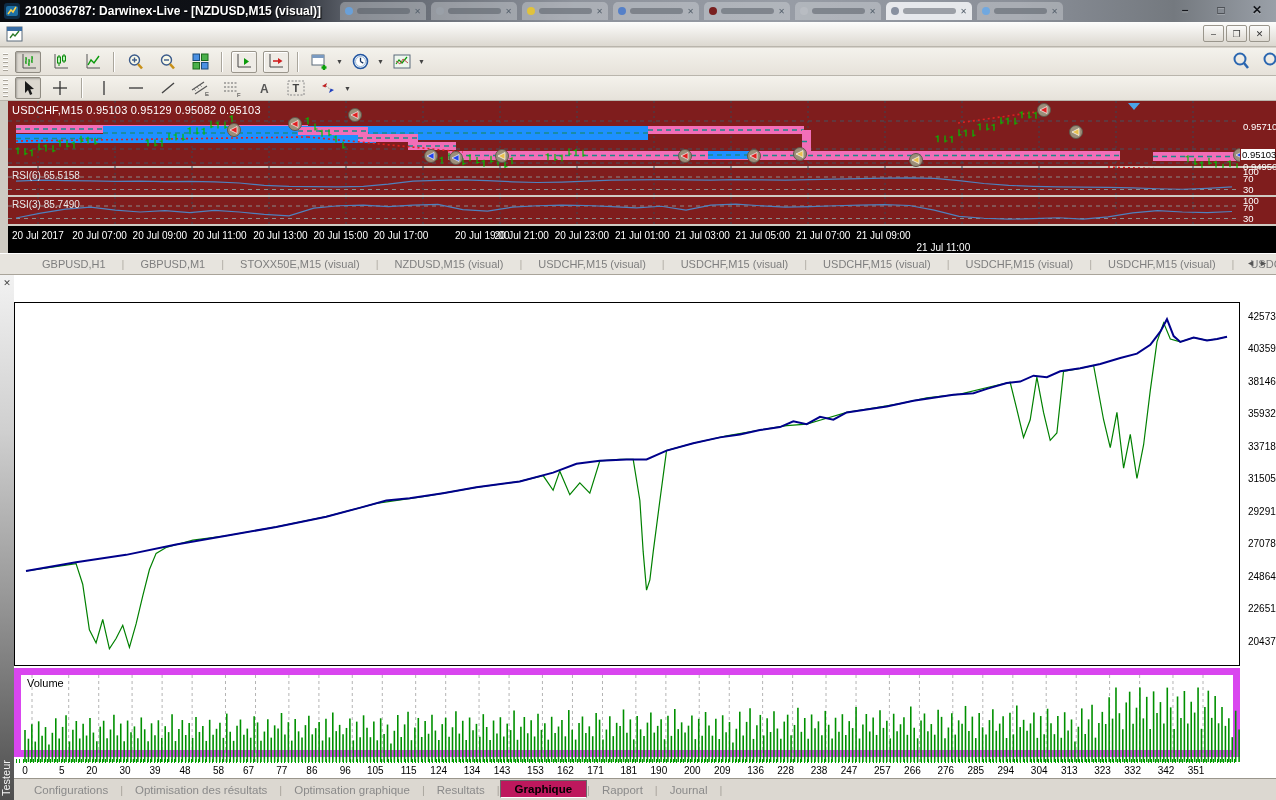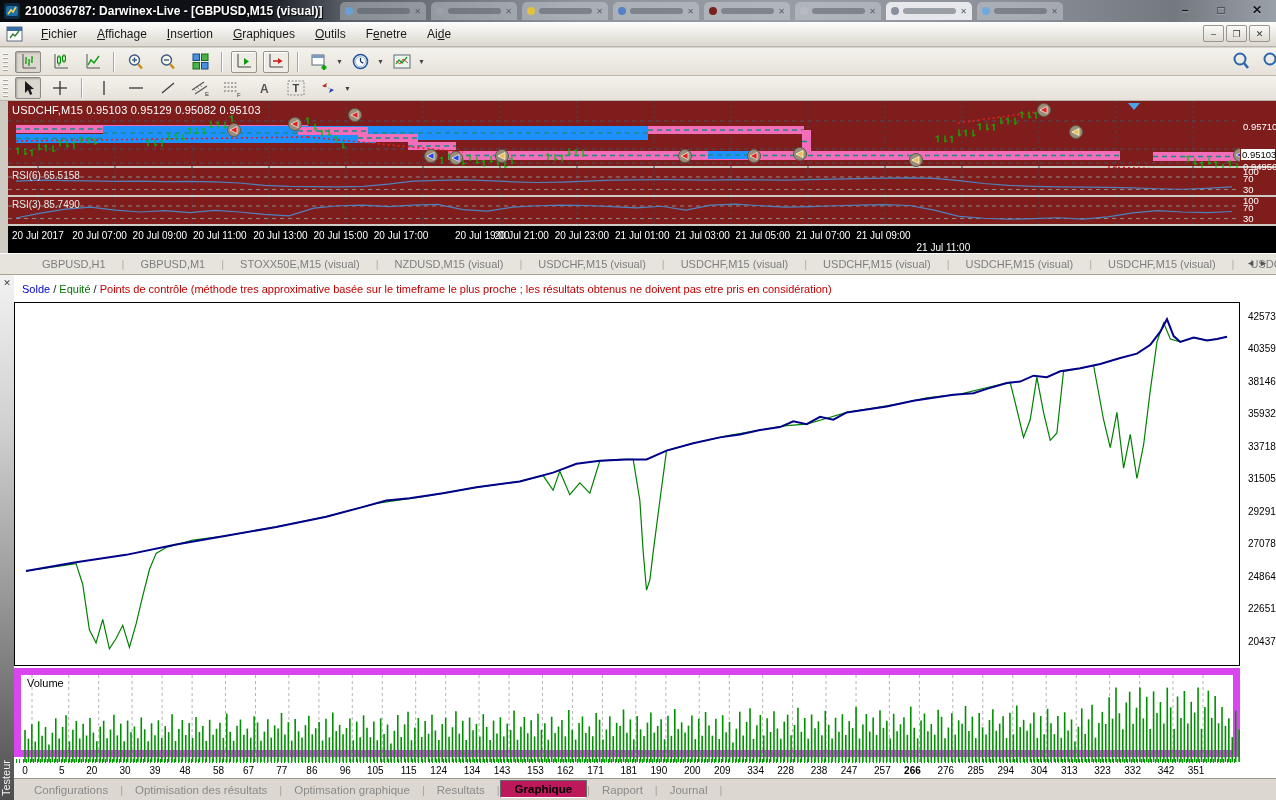--- a/index.html
+++ b/index.html
@@ -105,21 +105,21 @@
 <div class="window">
 
   <div class="titlebar">
     <div class="app-icon">
       <svg width="16" height="16" viewBox="0 0 16 16">
           <rect x="0" y="0" width="16" height="16" rx="3" fill="#0d2b45"></rect>
           <rect x="2" y="3" width="12" height="10" rx="2" fill="#1d6fa5"></rect>
           <path d="M4 11l3-4 2 2 3-5" stroke="#ffd24a" stroke-width="1.5" fill="none"></path>
         </svg>
     </div>
-    <div class="title-text">2100036787: Darwinex-Live - [GBPUSD,M15 (visual)]</div>
+    <div class="title-text">2100036787: Darwinex-Live - [NZDUSD,M15 (visual)]</div>
     <div class="ghost-tabs" id="ghostTabs">
         <div class="ghost-tab">
           <span class="ghost-dot" style="background:#6aa0d8"></span>
           <span class="ghost-bar"></span>
           <span class="ghost-x">✕</span>
         </div>
         <div class="ghost-tab">
           <span class="ghost-dot" style="background:#9aa0a8"></span>
           <span class="ghost-bar"></span>
           <span class="ghost-x">✕</span>
@@ -163,29 +163,20 @@
   </div>
 
   <div class="menubar">
     <div class="doc-icon">
       <svg width="17" height="16" viewBox="0 0 17 16">
           <rect x="1" y="1" width="15" height="14" fill="#fff" stroke="#5a6a7a"></rect>
           <rect x="1" y="1" width="15" height="4" fill="#3a6ea5"></rect>
           <path d="M4 12l3-4 2 2 4-5" stroke="#2a7a2a" stroke-width="1.3" fill="none"></path>
         </svg>
     </div>
-    <div id="menuItems" style="display:flex;">
-        <div class="menu-item"><u>F</u>ichier</div>
-        <div class="menu-item"><u>A</u>ffichage</div>
-        <div class="menu-item"><u>I</u>nsertion</div>
-        <div class="menu-item"><u>G</u>raphiques</div>
-        <div class="menu-item"><u>O</u>utils</div>
-        <div class="menu-item">F<u>e</u>netre</div>
-        <div class="menu-item">Ai<u>d</u>e</div>
-      </div>
     <div class="mdi-controls">
       <div class="mdi-btn">–</div>
       <div class="mdi-btn">❐</div>
       <div class="mdi-btn">✕</div>
     </div>
   </div>
 
   <div class="toolbar" id="toolbar1">
       <span class="grip"></span>
     <div class="tb-wide">
@@ -734,23 +725,20 @@
       <div class="ctab">USDCHF,M15 (visual)</div>
       <div class="ctab-scroll">◄►</div>
   </div>
 
   <div class="tester">
     <div class="tester-strip">
       <div class="strip-close">✕</div>
       <div class="strip-label">Testeur</div>
     </div>
     <div class="tester-main">
-      <div class="legend">
-        <span style="color:#0000d0;">Solde</span><span style="color:#222;"> / </span><span style="color:#007800;">Equité</span><span style="color:#222;"> / </span><span style="color:#c00000;">Points de contrôle (méthode tres approximative basée sur le timeframe le plus proche ; les résultats obtenus ne doivent pas etre pris en considération)</span>
-      </div>
       <div class="graph-box">
         <svg id="graphSvg" width="1224" height="362">
             <polyline points="11,268.01217038539556 51.03418803418804,262.13793103448273 61.042735042735046,260.6693711967546 67.71509971509971,281.2292089249493 74.38746438746438,326.7545638945233 81.05982905982906,339.9716024340771 87.73219373219374,316.47464503042596 94.4045584045584,345.8458417849899 101.07692307692308,335.5659229208925 107.74928774928775,322.34888438133873 114.42165242165241,344.3772819472617 121.09401709401709,320.8803245436105 127.76638176638177,292.97768762677487 134.43874643874645,266.54361054766736 141.11111111111111,250.3894523326572 151.1196581196581,244.5152129817444 177.8091168091168,237.17241379310343 211.17094017094018,232.76673427991886 261.2136752136752,223.95537525354968 311.2564102564102,213.67545638945234 361.29914529914527,200.45841784989855 411.34188034188037,193.11561866125763 461.3846153846154,184.30425963488844 504.7549857549858,178.43002028397567 528.1082621082621,172.55578093306286 538.1168091168091,187.24137931034485 544.7891737891738,168.1501014198783 554.7977207977208,191.64705882352942 564.8062678062678,179.89858012170384 574.8148148148148,190.1784989858012 584.8233618233618,157.87018255578093 604.8404558404559,156.40162271805275 618.1851851851851,156.40162271805275 624.8575498575499,197.5212981744422 628.1937321937322,248.920892494929 631.5299145299145,287.1034482758621 634.8660968660968,276.8235294117647 638.2022792022792,248.920892494929 644.8746438746439,197.5212981744422 651.5470085470087,147.59026369168356 678.2364672364672,140.24746450304258 711.5982905982905,132.90466531440163 744.9601139601139,127.03042596348885 771.6495726495726,122.62474645030426 791.6666666666666,121.15618661257606 811.6837606837607,115.28194726166329 831.7008547008546,109.40770791075052 858.3903133903134,105.00202839756592 885.079772079772,100.59634888438134 911.7692307692308,94.72210953346857 945.1310541310542,91.05070993914808 978.4928774928775,82.973630831643 995.1737891737891,79.30223123732252 1001.8461538461538,106.47058823529412 1008.5185185185185,134.3732251521298 1015.1908831908833,116.75050709939147 1021.8632478632479,74.16227180527383 1028.5356125356125,109.40770791075052 1035.2079772079771,137.3103448275862 1041.8803418803418,129.96754563894524 1048.5527065527065,68.28803245436106 1065.2336182336182,65.35091277890467 1078.5783475783476,62.41379310344828 1088.5868945868945,116.75050709939147 1095.2592592592594,144.65314401622717 1101.931623931624,109.40770791075052 1108.6039886039887,165.2129817444219 1115.2763532763533,131.43610547667342 1121.948717948718,175.49290060851925 1128.6210826210827,141.7160243407708 1135.2934472934473,87.37931034482759 1141.965811965812,38.91683569979716 1148.6381766381767,19.82555780933063 1155.3105413105413,35.97971602434077 1165.3190883190882,38.91683569979716 1178.6638176638178,34.511156186612574 1192.0085470085469,37.44827586206897 1202.017094017094,35.97971602434077 1212.0256410256409,33.77687626774848" fill="none" stroke="#008000" stroke-width="1.2"></polyline>
             <polyline points="11,268.01217038539556 61.042735042735046,259.2008113590264 111.08547008547009,251.8580121703854 161.1282051282051,241.57809330628803 211.17094017094018,232.76673427991886 261.2136752136752,223.95537525354968 311.2564102564102,213.67545638945234 344.6182336182336,204.86409736308318 371.3076923076923,197.5212981744422 394.6609686609687,195.3184584178499 428.02279202279203,190.1784989858012 461.3846153846154,184.30425963488844 504.7549857549858,178.43002028397567 538.1168091168091,169.61866125760648 561.4700854700855,160.80730223123732 584.8233618233618,157.87018255578093 611.5128205128204,156.40162271805275 631.5299145299145,156.40162271805275 651.5470085470087,147.59026369168356 678.2364672364672,140.24746450304258 704.9259259259259,134.3732251521298 724.94301994302,131.43610547667342 744.9601139601139,127.03042596348885 764.977207977208,124.09330628803245 778.3219373219374,118.21906693711968 791.6666666666666,121.15618661257606 805.011396011396,113.81338742393508 818.3561253561254,116.75050709939147 831.7008547008546,109.40770791075052 851.7179487179487,106.47058823529412 871.7350427350428,103.53346855983773 898.4245014245014,97.65922920892496 918.4415954415954,94.72210953346857 938.4586894586895,91.78498985801217 958.4757834757835,90.31643002028397 971.8205128205128,85.9107505070994 991.8376068376068,80.03651115618662 1005.1823361823363,78.56795131845843 1018.5270655270655,72.69371196754564 1031.871794871795,74.16227180527383 1045.2165242165242,68.28803245436106 1065.2336182336182,65.35091277890467 1085.2507122507122,60.945233265720084 1105.2678062678062,55.0709939148073 1121.948717948718,50.66531440162272 1135.2934472934473,41.85395537525355 1145.3019943019942,28.636916835699797 1151.974358974359,16.154158215010142 1158.6467236467236,33.04259634888438 1165.3190883190882,38.91683569979716 1178.6638176638178,34.511156186612574 1192.0085470085469,37.44827586206897 1202.017094017094,35.97971602434077 1212.0256410256409,33.77687626774848" fill="none" stroke="#00008b" stroke-width="2"></polyline>
           </svg>
       </div>
       <div class="volume-box">
         <span class="volume-label">Volume</span>
         <svg id="volSvg" width="1224" height="87">
             <line x1="11" y1="0" x2="11" y2="87" stroke="#b4b4b4" stroke-width="1" stroke-dasharray="3,3"></line>
@@ -1167,26 +1155,26 @@
           <span style="left: 424.687px;">124</span>
           <span style="left: 458.048px;">134</span>
           <span style="left: 488.074px;">143</span>
           <span style="left: 521.436px;">153</span>
           <span style="left: 551.462px;">162</span>
           <span style="left: 581.487px;">171</span>
           <span style="left: 614.849px;">181</span>
           <span style="left: 644.875px;">190</span>
           <span style="left: 678.236px;">200</span>
           <span style="left: 708.262px;">209</span>
-          <span style="left: 741.624px;">334</span>
+          <span style="left: 741.624px;">136</span>
           <span style="left: 771.65px;">228</span>
           <span style="left: 805.011px;">238</span>
           <span style="left: 835.037px;">247</span>
           <span style="left: 868.399px;">257</span>
-          <span style="left: 898.425px; font-weight: bold;">266</span>
+          <span style="left: 898.425px;">266</span>
           <span style="left: 931.786px;">276</span>
           <span style="left: 961.812px;">285</span>
           <span style="left: 991.838px;">294</span>
           <span style="left: 1025.2px;">304</span>
           <span style="left: 1055.23px;">313</span>
           <span style="left: 1088.59px;">323</span>
           <span style="left: 1118.61px;">332</span>
           <span style="left: 1151.97px;">342</span>
           <span style="left: 1182px;">351</span>
         </div>

